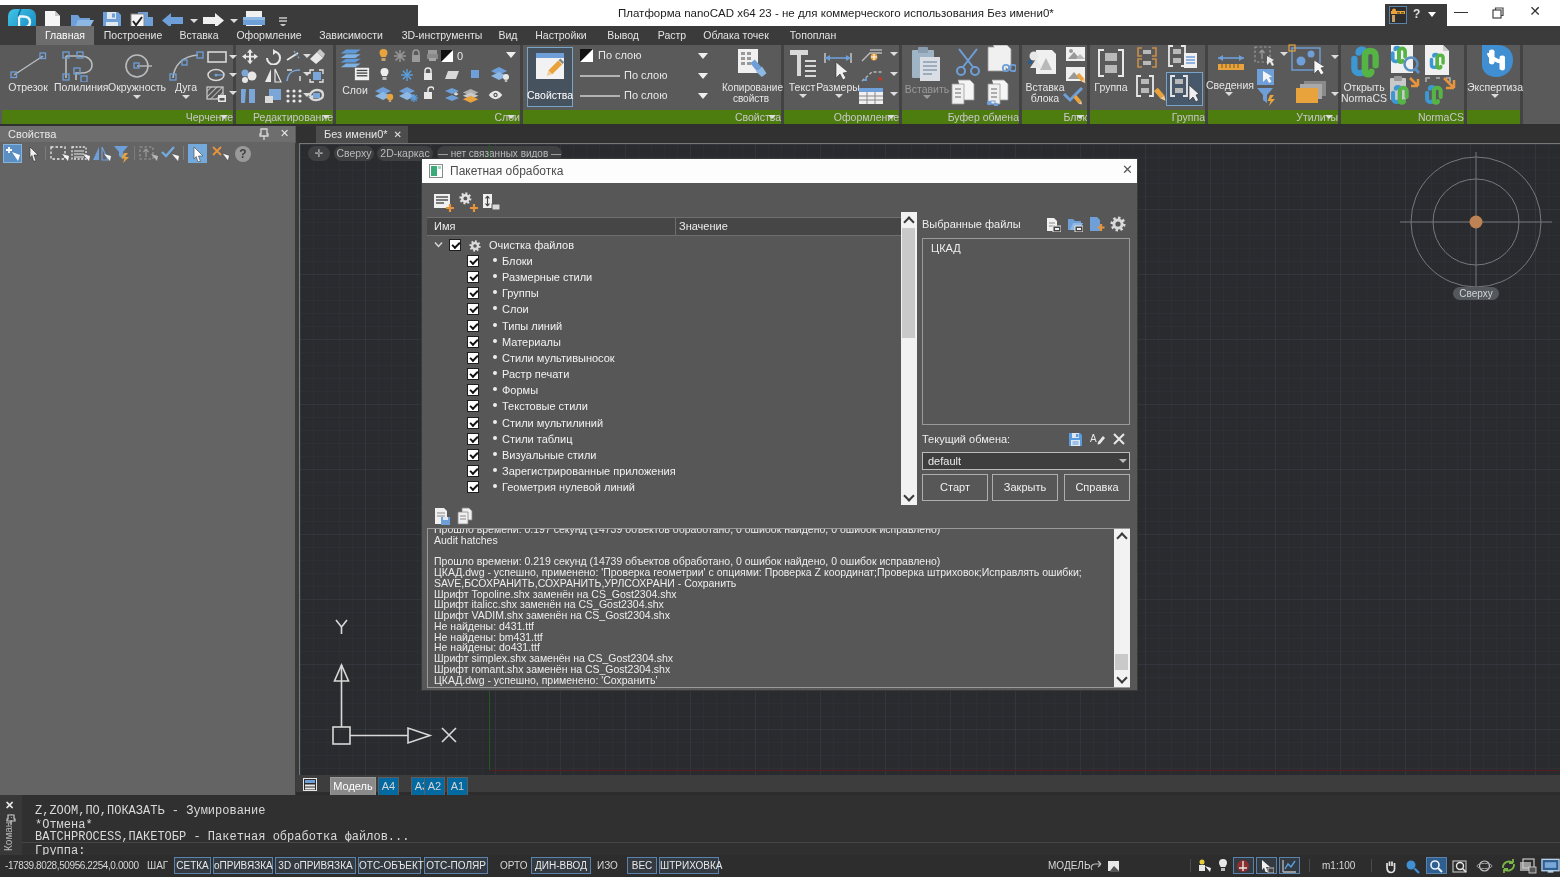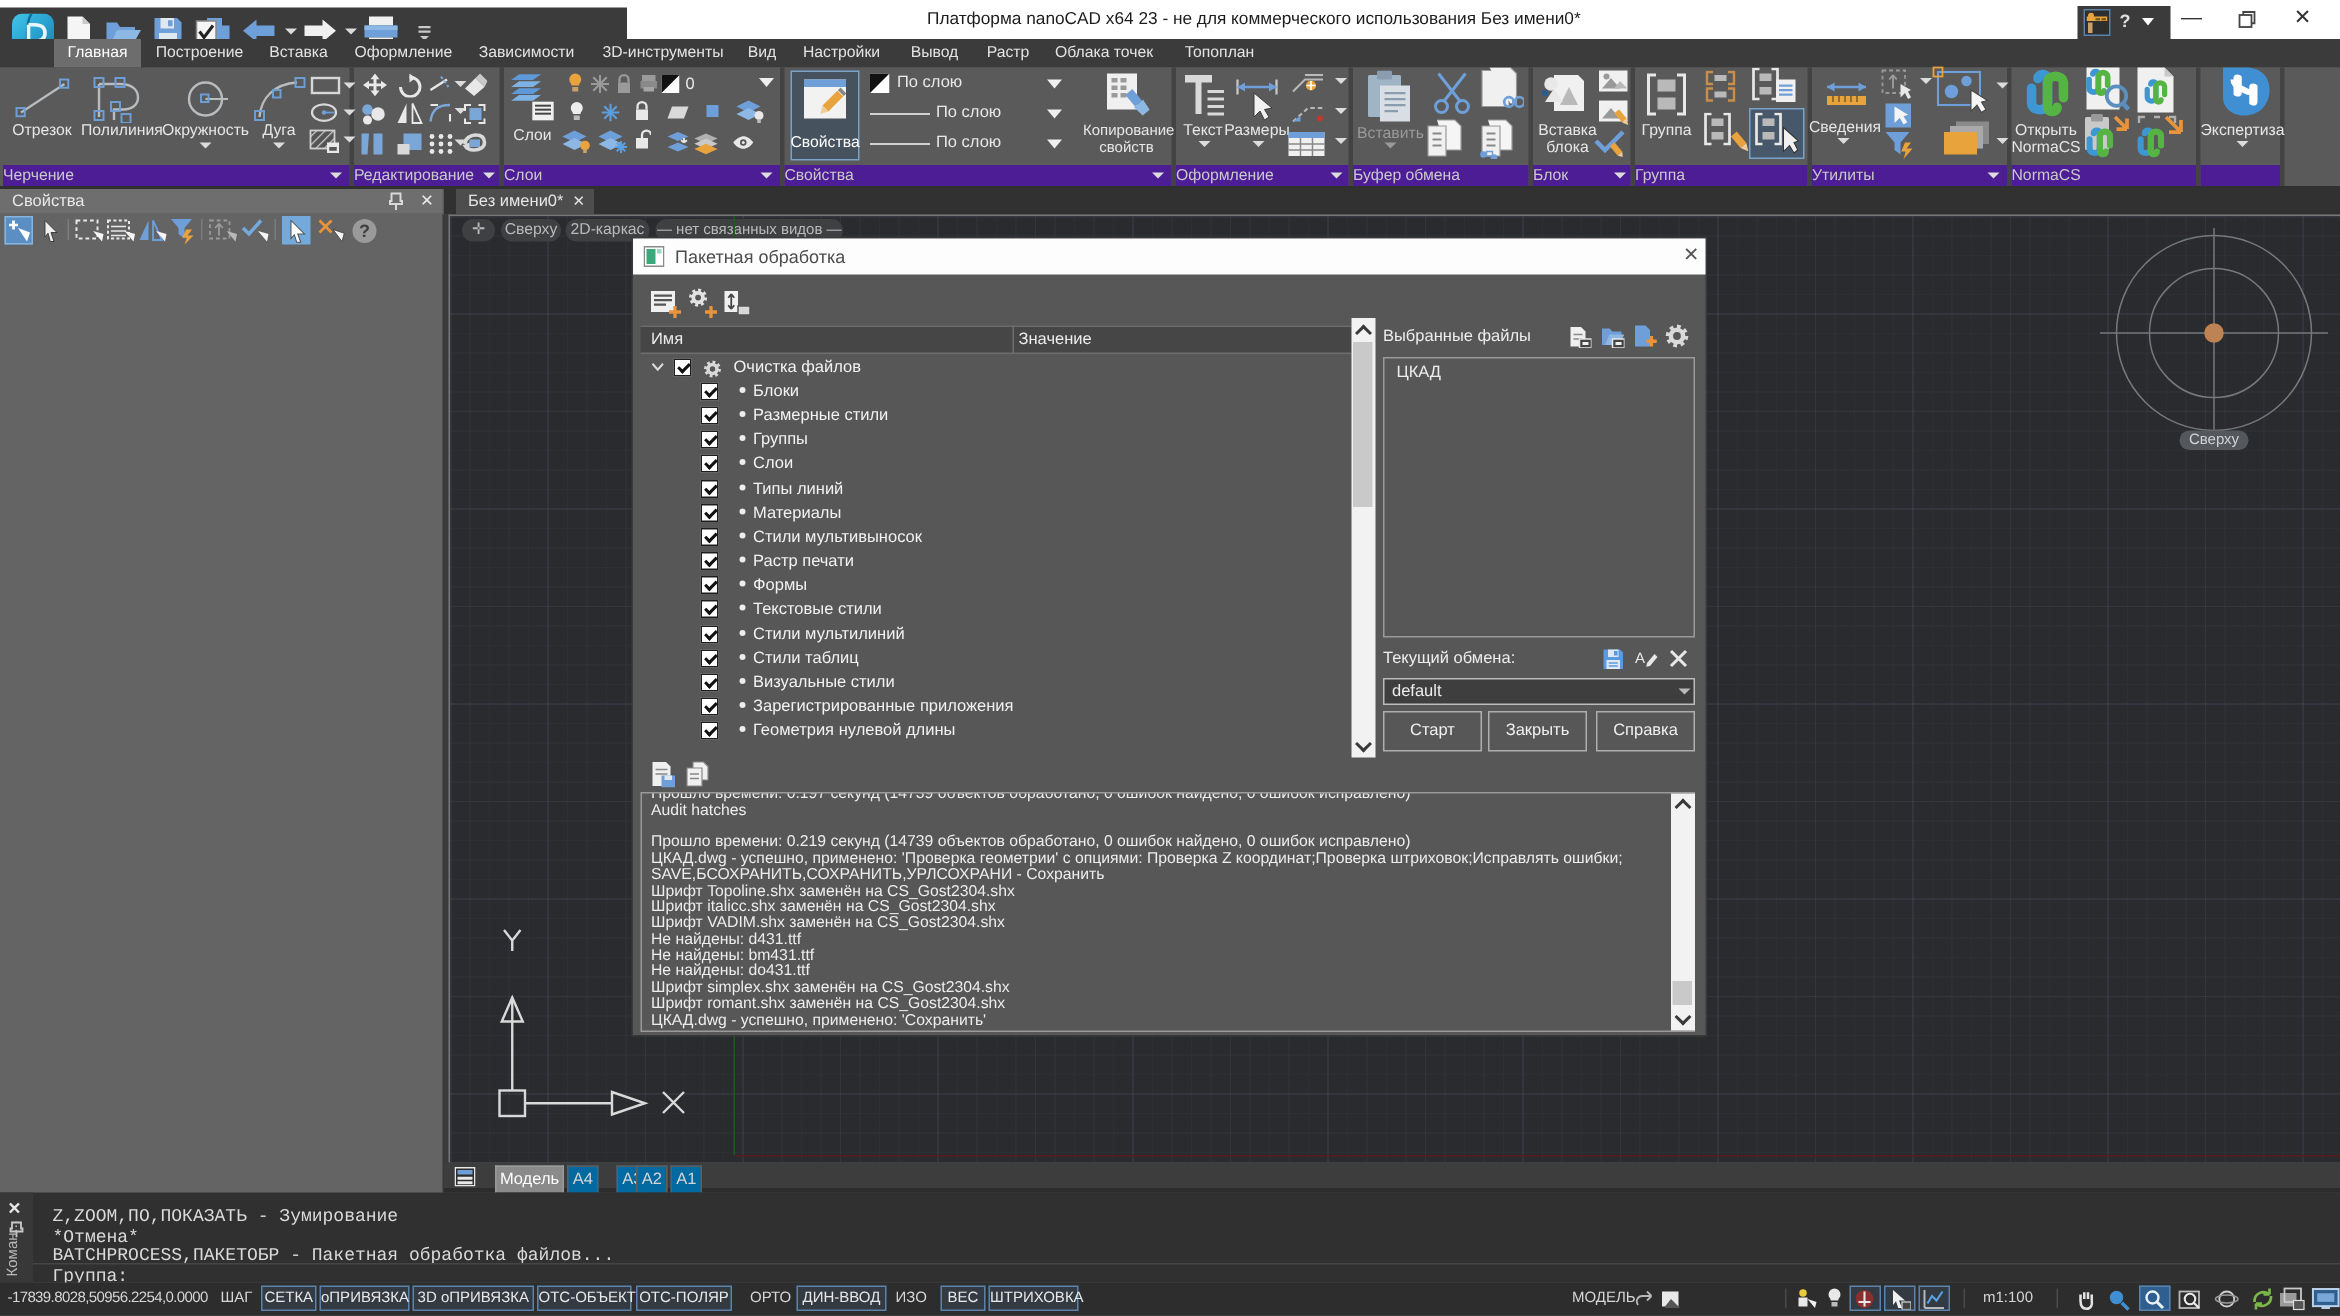--- a/index.html
+++ b/index.html
@@ -7,21 +7,21 @@
 .abs{position:absolute}
 .txt{position:absolute;white-space:nowrap}
 
 #titlebar{left:0;top:0;width:1560px;height:26px;background:#ffffff}
 #qat{left:0;top:5px;width:418px;height:40px;background:#3b3b3b}
 #tabrow{left:0;top:26px;width:1560px;height:19px;background:#3b3b3b}
 .rtab{position:absolute;top:26px;height:19px;color:#e3e3e3;font-size:10.5px;line-height:19px;text-align:center}
 .rtab.act{background:#6d6d6d;color:#fff}
 
 #ribbon{left:0;top:45px;width:1560px;height:81px;background:#5a5a5a;border-bottom:2px solid #303030}
-.grplabel{position:absolute;bottom:0;left:0;right:0;height:14px;background:#4c1d95;color:#cscsc;color:#c9c9c9;font-size:10.5px;text-align:left;line-height:14px}
+.grplabel{position:absolute;bottom:0;left:0;right:0;height:14px;background:#4d7c0f;color:#cscsc;color:#c9c9c9;font-size:10.5px;text-align:right;line-height:14px}
 .gsep{position:absolute;top:0;width:3px;height:79px;background:#434343}
 .biglab{position:absolute;color:#e6e6e6;font-size:10.5px;text-align:center;line-height:11px}
 .dd{position:absolute;width:0;height:0;border-left:4px solid transparent;border-right:4px solid transparent;border-top:4.5px solid #dcdcdc}
 
 #lpanel{left:0;top:126px;width:295px;height:671px;background:#646464}
 #lpanel-t{left:0;top:126px;width:295px;height:16px;background:#6e6e6e;color:#e8e8e8;font-size:11px;line-height:16px}
 
 #doctabs{left:296px;top:126px;width:1264px;height:17px;background:#313131}
 
 #canvas{left:299px;top:143px;width:1261px;height:632px;background:#292b2e;border-left:1px solid #777;border-top:1px solid #777;
@@ -767,21 +767,21 @@
         <path d="M2 2 L10 10 M10 2 L2 10" stroke="#e8943d" stroke-width="1.8"></path>
         <path d="M11 8 L17 16 L18.5 10.5 L11 8" fill="#f5f5f5" stroke="#333" stroke-width="0.5"></path>
       </svg>
 <svg class="abs" style="left:234px;top:145px" width="18" height="18" viewBox="0 0 18 18">
         <circle cx="9" cy="9" r="8" fill="#9a9a9a"></circle>
         <text x="9" y="13" font-size="12" font-weight="bold" fill="#3e3e3e" text-anchor="middle" font-family="Liberation Sans">?</text>
       </svg>
 </div>
 
 <div class="abs" id="doctabs"></div>
-<div class="abs" style="left:304px;top:126px;width:92px;height:17px;background:#4d4d4d;color:#e5e5e5;font-size:11px;line-height:17px"><span style="margin-left:8px">Без имени0*</span><span style="position:absolute;right:6px;top:0;font-size:10px">✕</span></div>
+<div class="abs" style="left:316px;top:126px;width:92px;height:17px;background:#4d4d4d;color:#e5e5e5;font-size:11px;line-height:17px"><span style="margin-left:8px">Без имени0*</span><span style="position:absolute;right:6px;top:0;font-size:10px">✕</span></div>
 
 <div class="abs" style="left:295px;top:143px;width:4px;height:652px;background:#3a3a3a"></div>
     <div class="abs" id="canvas"></div>
 <div id="canvas-content">
 <div class="pill" style="left:308px;top:146px;width:22px;height:15px;line-height:15px">✛</div>
 <div class="pill" style="left:334px;top:146px;width:40px;height:15px;line-height:15px">Сверху</div>
 <div class="pill" style="left:377px;top:146px;width:56px;height:15px;line-height:15px">2D-каркас</div>
 <div class="pill" style="left:437px;top:146px;width:125px;height:15px;line-height:15px;font-size:10px">— нет связанных видов —</div>
 <div class="abs" style="left:489px;top:144px;width:1px;height:626px;background:#1e5c1e"></div>
 <div class="abs" style="left:490px;top:770px;width:1070px;height:1px;background:#571c1c"></div>
@@ -910,21 +910,21 @@
       <span class="blt" style="left:493px;top:436px"></span>
       <div class="trow" style="left:502px;top:431px">Стили таблиц</div>
 <div class="cbx" style="left:467px;top:449px"></div>
       <span class="blt" style="left:493px;top:452px"></span>
       <div class="trow" style="left:502px;top:447px">Визуальные стили</div>
 <div class="cbx" style="left:467px;top:465px"></div>
       <span class="blt" style="left:493px;top:468px"></span>
       <div class="trow" style="left:502px;top:463px">Зарегистрированные приложения</div>
 <div class="cbx" style="left:467px;top:481px"></div>
       <span class="blt" style="left:493px;top:484px"></span>
-      <div class="trow" style="left:502px;top:479px">Геометрия нулевой длины</div>
+      <div class="trow" style="left:502px;top:479px">Геометрия нулевой линий</div>
 
 <div class="sb" style="left:901px;top:212px;height:293px"></div>
 <div class="sbarr up" style="left:905px;top:218px"></div>
 <div class="sbthumb" style="left:902px;top:228px;height:110px"></div>
 <div class="sbarr down" style="left:905px;top:492px"></div>
 
 <svg class="abs" style="left:433px;top:507px" width="18" height="18" viewBox="0 0 18 18">
         <path d="M2 1 L11 1 L14 4 L14 17 L2 17 Z" fill="#f0f0f0"></path>
         <g stroke="#888" stroke-width="1">
           <line x1="4" y1="6" x2="12" y2="6"></line>

